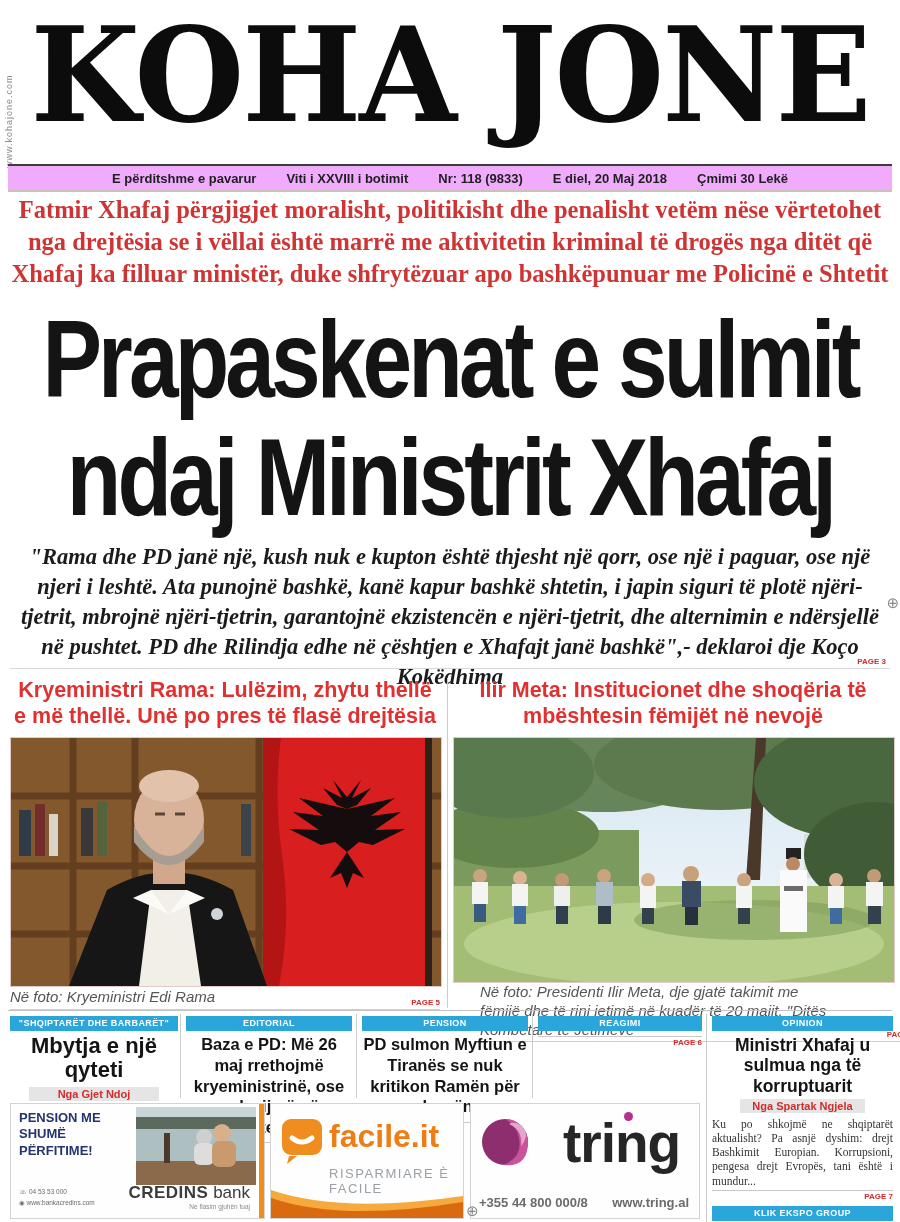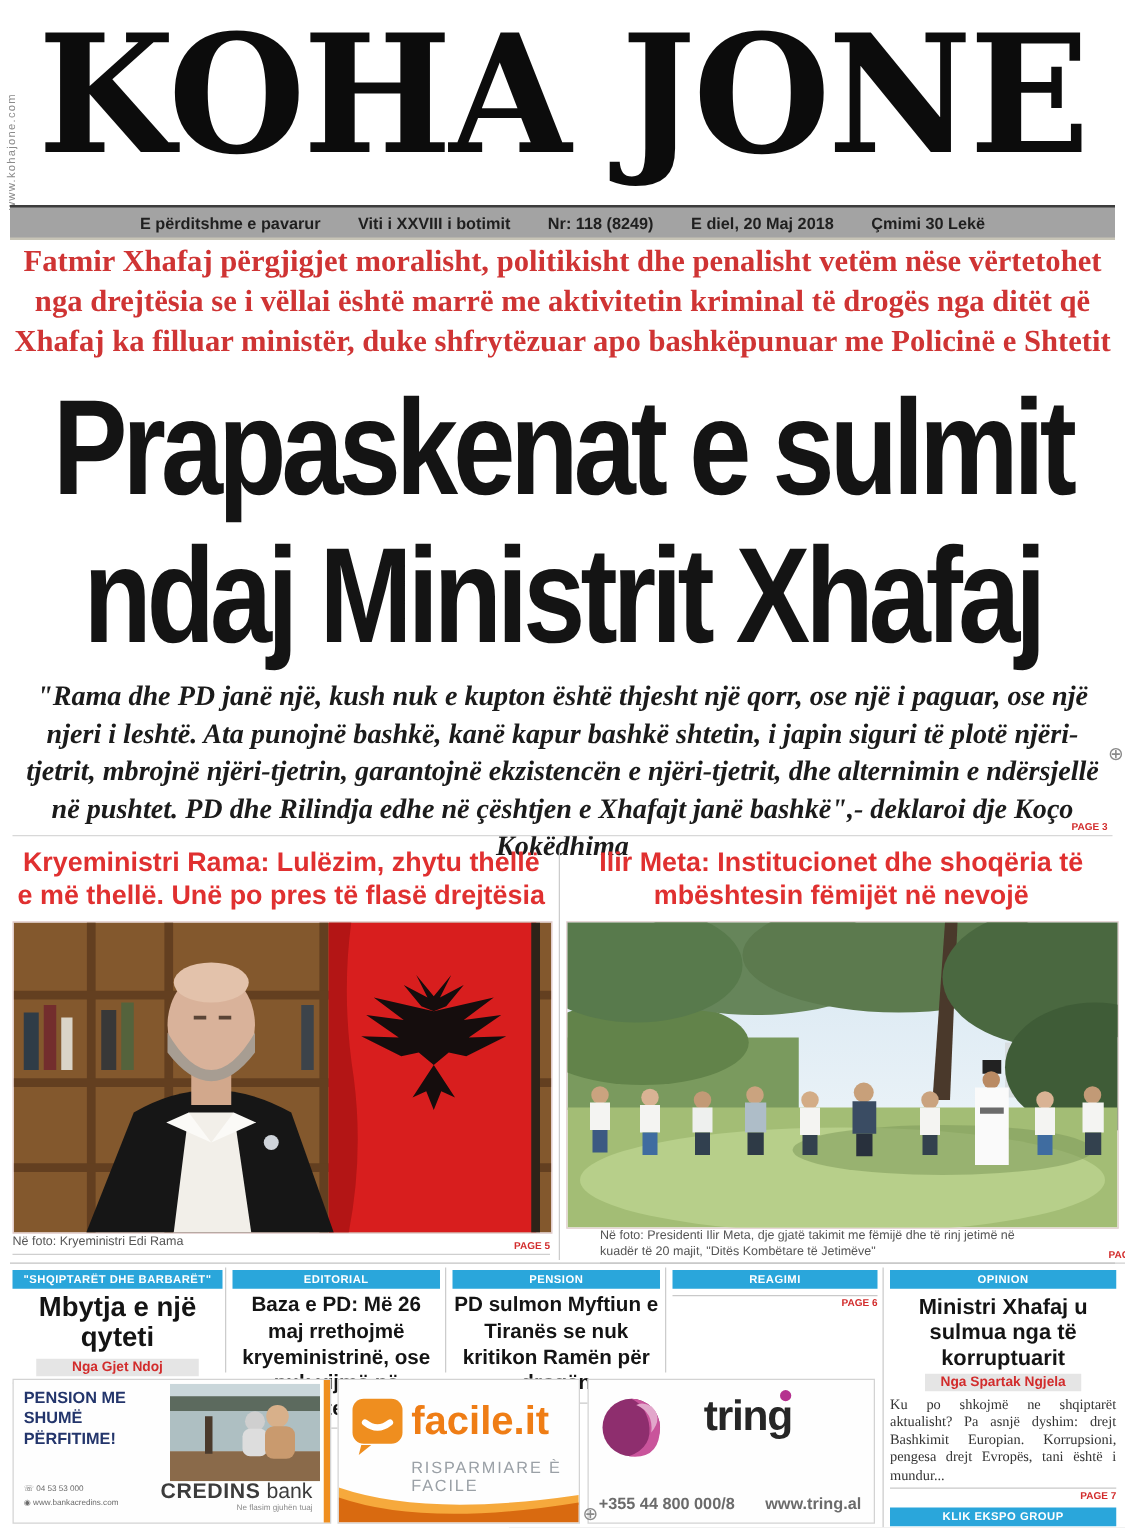--- a/index.html
+++ b/index.html
@@ -7,21 +7,21 @@
         font-family:"Liberation Sans",sans-serif;overflow:hidden;color:#111;}
   .abs{position:absolute;}
 
   
   .vurl{left:4px;top:168px;transform:rotate(-90deg);transform-origin:left top;
         font-size:9px;color:#8a8a8a;letter-spacing:1px;white-space:nowrap;}
   .masthead{left:0;right:0;top:-14px;text-align:center;margin:0;
             font-family:"DejaVu Serif",serif;font-weight:bold;font-size:126px;
             line-height:172px;letter-spacing:-2px;color:#0c0c0c;transform:scaleY(1.04);
             transform-origin:center top;white-space:nowrap;}
-  .infobar{left:8px;right:8px;top:164px;height:24px;background:#a3a3a3;
+  .infobar{left:8px;right:8px;top:164px;height:24px;background:#f0abfc;
            border-top:2px solid #3c3c3c;border-bottom:2px solid #c7c4b6;
            display:flex;justify-content:center;align-items:center;column-gap:30px;
            font-size:13px;font-weight:bold;color:#1f1f1f;}
 
   
   .deck{left:6px;right:6px;top:194px;margin:0;font-family:"Liberation Serif",serif;
         font-weight:bold;font-size:24.5px;line-height:1.3;color:#cf3434;text-align:center;}
   .hl{left:0;right:0;top:300px;text-align:center;transform:scale(.97,1.18);
       transform-origin:center top;}
   .hl div{font-weight:bold;font-size:92px;line-height:100px;letter-spacing:-4px;
@@ -35,21 +35,21 @@
 
   
   .shead{top:678px;color:#e03030;font-weight:bold;font-size:21.5px;line-height:1.2;
          text-align:center;}
   .shead.l{left:10px;width:430px;}
   .shead.r{left:455px;width:436px;}
   .vdiv1{left:447px;top:678px;width:1px;height:330px;background:#ccc;}
 
   
   .photo{border:1px solid #e0c9c9;}
-  .cap{font-size:10px;color:#555;line-height:1.25;}
+  .cap{font-size:15px;color:#555;line-height:1.25;font-style:italic;}
   .caprow{display:flex;justify-content:space-between;align-items:flex-end;
           border-bottom:1px solid #cfcfcf;padding-bottom:2px;}
 
   
   .hline{left:8px;right:8px;top:1010px;height:1px;background:#c4c4c4;}
   .badge{background:#2aa6db;color:#fff;font-weight:bold;font-size:9px;line-height:1.25;
          text-align:center;padding:2px 3px;letter-spacing:.4px;}
   .tcol{top:1016px;}
   .tcol .h{font-weight:bold;color:#141414;text-align:center;margin:3px 0 0;}
   .byline{display:block;margin:4px auto 0;background:#e5e5e5;color:#d22c2c;
@@ -62,38 +62,38 @@
   
   .ad{top:1103px;height:116px;background:#fefefe;border:1px solid #d3d3d3;box-sizing:border-box;}
   .credins-h{left:8px;top:6px;width:120px;font-size:13px;font-weight:bold;color:#23356b;line-height:1.25;}
   .credins-contact{left:8px;bottom:10px;font-size:6.5px;color:#6b6b6b;line-height:1.6;}
   .credins-brand{right:14px;bottom:8px;text-align:right;color:#3c3c3c;font-size:17px;}
   .credins-brand b{letter-spacing:.5px;}
   .credins-brand .tg{display:block;font-size:6.5px;color:#8a8a8a;}
   .orangebar{right:0;top:0;width:5px;height:100%;background:#ef8e1f;}
   .facile-brand{font-size:32px;font-weight:bold;color:#ef7d15;line-height:1;}
   .facile-tag{font-size:13px;color:#9aa0a6;letter-spacing:1.5px;margin-top:14px;}
-  .tring-brand{font-size:34px;font-weight:bold;color:#262626;letter-spacing:-1px;line-height:1;}
+  .tring-brand{font-size:55px;font-weight:bold;color:#262626;letter-spacing:-1px;line-height:1;}
   .tring-dot{width:9px;height:9px;border-radius:50%;background:#b5318f;}
   .tring-row{left:8px;right:10px;bottom:8px;display:flex;justify-content:space-between;
              font-size:13px;font-weight:bold;color:#6b6b6b;}
   .regmark{color:#8a8a8a;font-size:15px;}
 </style>
 </head>
 <body>
 
 <div class="page">
 
   <div class="abs vurl">www.kohajone.com</div>
   <h1 class="abs masthead">KOHA JONE</h1>
 
   <div class="abs infobar">
     <span>E përditshme e pavarur</span>
     <span>Viti i XXVIII i botimit</span>
-    <span>Nr: 118 (8249)</span>
+    <span>Nr: 118 (9833)</span>
     <span>E diel, 20 Maj 2018</span>
     <span>Çmimi 30 Lekë</span>
   </div>
 
   <p class="abs deck">Fatmir Xhafaj përgjigjet moralisht, politikisht dhe penalisht vetëm nëse vërtetohet nga drejtësia se i vëllai është marrë me aktivitetin kriminal të drogës nga ditët që Xhafaj ka filluar ministër, duke shfrytëzuar apo bashkëpunuar me Policinë e Shtetit</p>
 
   <div class="abs hl">
     <div>Prapaskenat e sulmit</div>
     <div>ndaj Ministrit Xhafaj</div>
   </div>

